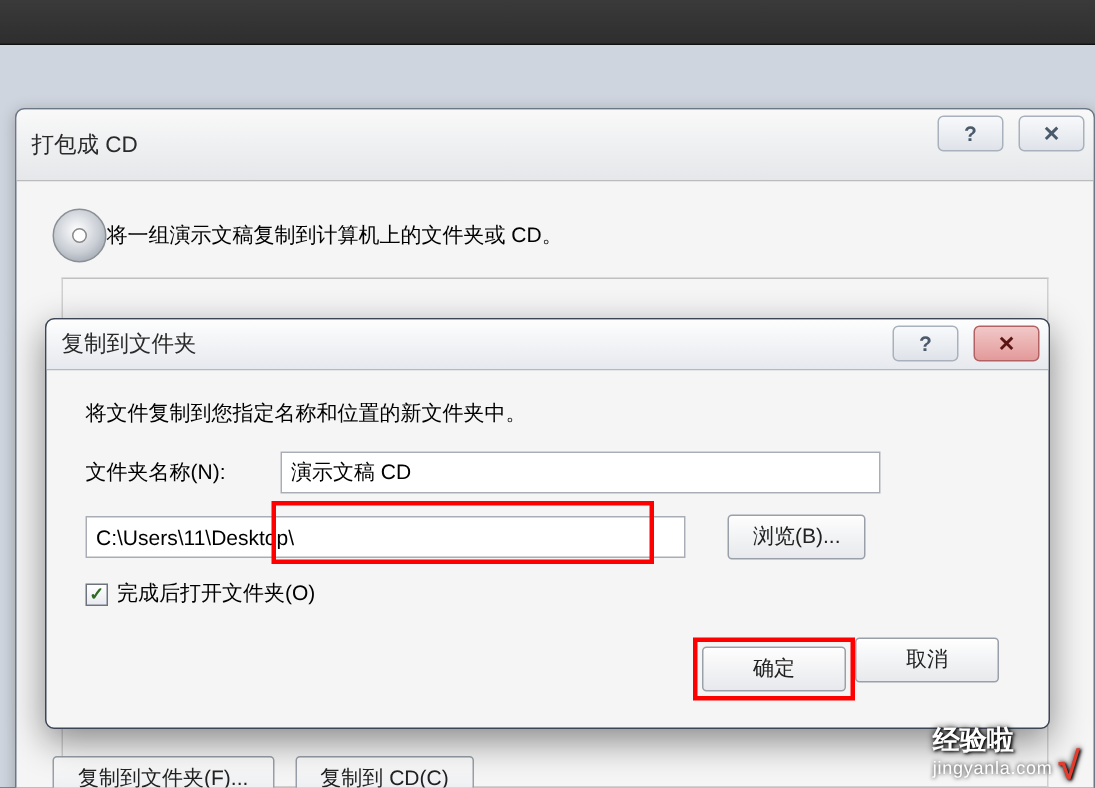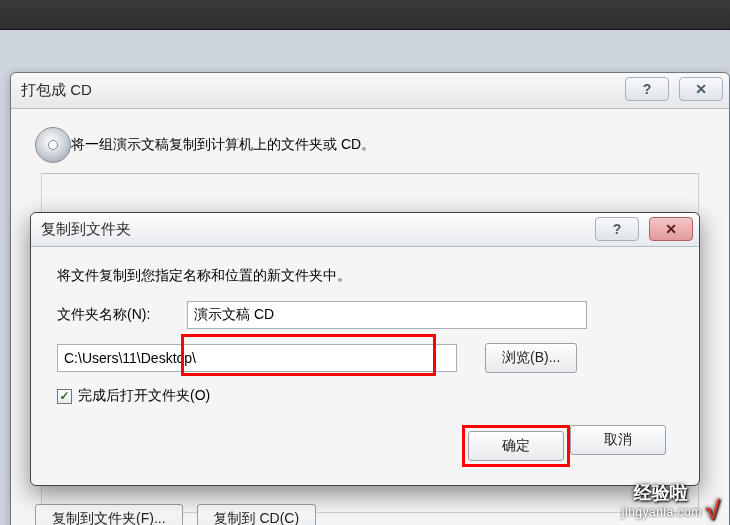--- a/index.html
+++ b/index.html
@@ -34,21 +34,21 @@
     left: 10px; top: 42px;
     width: 720px;
     height: 475px;
     background: #f5f5f5;
     border: 1px solid #6b7785;
     border-radius: 6px;
     box-shadow: 0 2px 10px rgba(0,0,0,0.25);
   }
 
   .titlebar {
-    height: 36px;
+    height: 48px;
     background: linear-gradient(#f9f9f9, #e5e7ea);
     border-bottom: 1px solid #bbb;
     border-top-left-radius: 6px;
     border-top-right-radius: 6px;
     display: flex;
     align-items: center;
     padding: 0 10px;
     color: #2a2a2a;
     position: relative;
   }
@@ -338,18 +338,18 @@
         <div class="btn">
           <span>取消</span>
         </div>
       </div>
     </div>
   </div>
 
 </div>
 
 <div class="watermark">
-  <div style="display:flex;flex-direction:column;align-items:center;">
+  <div style="display:flex;flex-direction:column;align-items:flex-start;">
     <span>经验啦</span>
     <span class="sub">jingyanla.com</span>
   </div>
   <span class="check">√</span>
 </div>
 
 </body></html>

